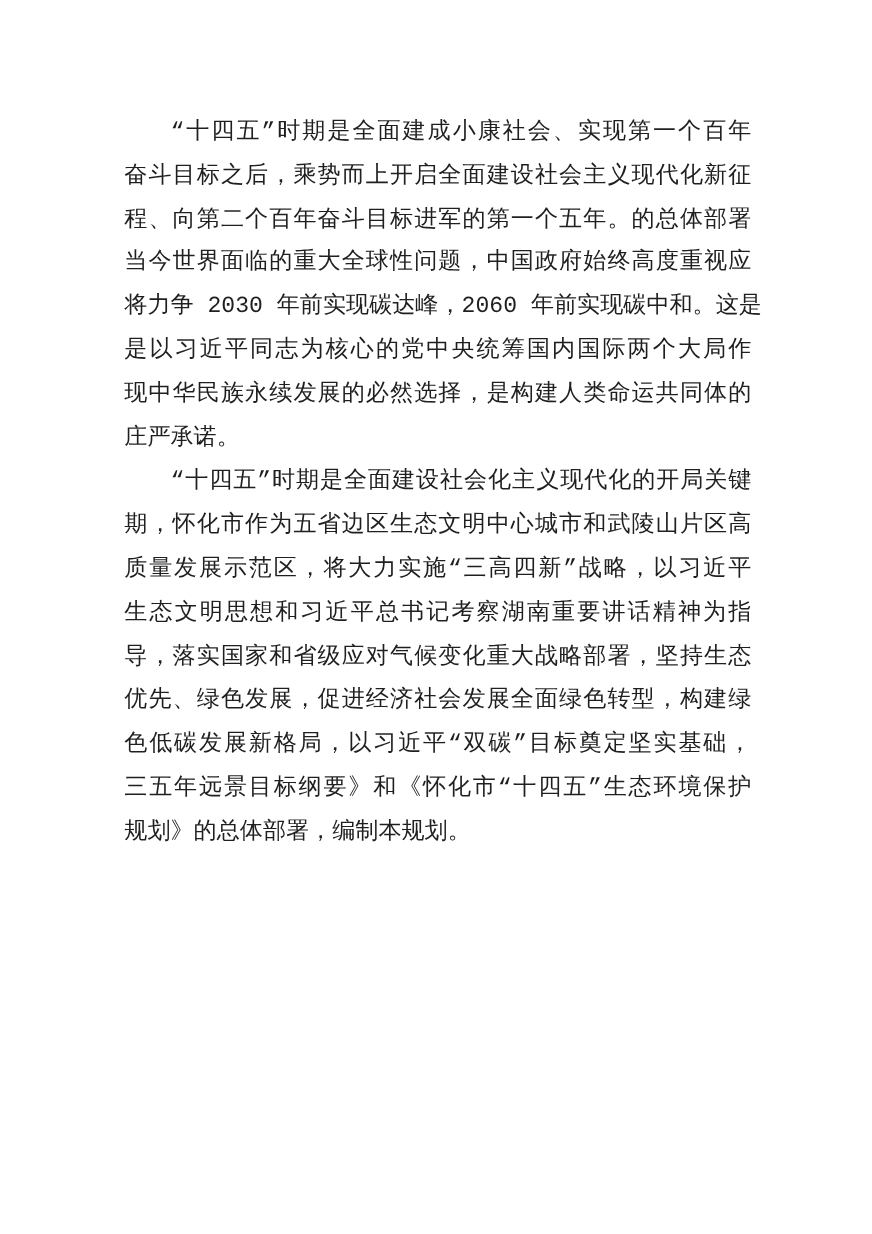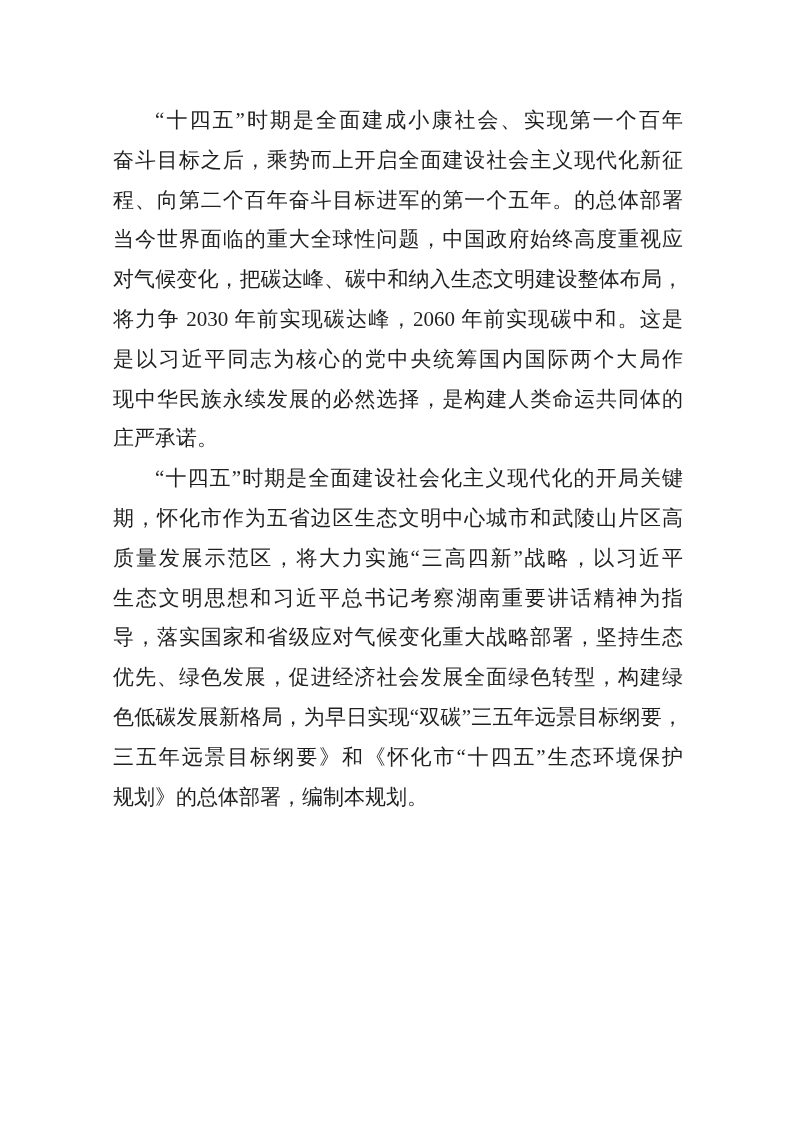--- a/index.html
+++ b/index.html
@@ -6,21 +6,21 @@
     margin: 0;
     padding: 0;
     background: #ffffff;
   }
   .page {
     position: relative;
     width: 793px;
     height: 1122px;
     background: #ffffff;
     overflow: hidden;
-    font-family: Liberation Serif, serif;
+    font-family: Liberation Mono, monospace;
   }
   .content {
     position: absolute;
     left: 113px;
     top: 101px;
     width: 570px;
     color: #1f1f1f;
     font-size: 21px;
     line-height: 39.8px;
     letter-spacing: 0;
@@ -47,33 +47,32 @@
 <body>
 
 <div class="page">
   <div class="content">
 
     <div class="para">
       <div class="line indent">“十四五”时期是全面建成小康社会、实现第一个百年</div>
       <div class="line">奋斗目标之后，乘势而上开启全面建设社会主义现代化新征</div>
       <div class="line">程、向第二个百年奋斗目标进军的第一个五年。的总体部署</div>
       <div class="line">当今世界面临的重大全球性问题，中国政府始终高度重视应</div>
-      <div class="line">对气候变化，把碳达峰、碳中和纳入生态文明建设整体布局，</div>
       <div class="line">将力争 2030 年前实现碳达峰，2060 年前实现碳中和。这是</div>
       <div class="line">是以习近平同志为核心的党中央统筹国内国际两个大局作</div>
       <div class="line">现中华民族永续发展的必然选择，是构建人类命运共同体的</div>
       <div class="line last">庄严承诺。</div>
     </div>
 
     <div class="para">
       <div class="line indent">“十四五”时期是全面建设社会化主义现代化的开局关键</div>
       <div class="line">期，怀化市作为五省边区生态文明中心城市和武陵山片区高</div>
       <div class="line">质量发展示范区，将大力实施“三高四新”战略，以习近平</div>
       <div class="line">生态文明思想和习近平总书记考察湖南重要讲话精神为指</div>
       <div class="line">导，落实国家和省级应对气候变化重大战略部署，坚持生态</div>
       <div class="line">优先、绿色发展，促进经济社会发展全面绿色转型，构建绿</div>
-      <div class="line">色低碳发展新格局，为早日实现“双碳”三五年远景目标纲要，</div>
+      <div class="line">色低碳发展新格局，以习近平“双碳”目标奠定坚实基础，</div>
       <div class="line">三五年远景目标纲要》和《怀化市“十四五”生态环境保护</div>
       <div class="line last">规划》的总体部署，编制本规划。</div>
     </div>
 
   </div>
 </div>
 
 </body></html>

